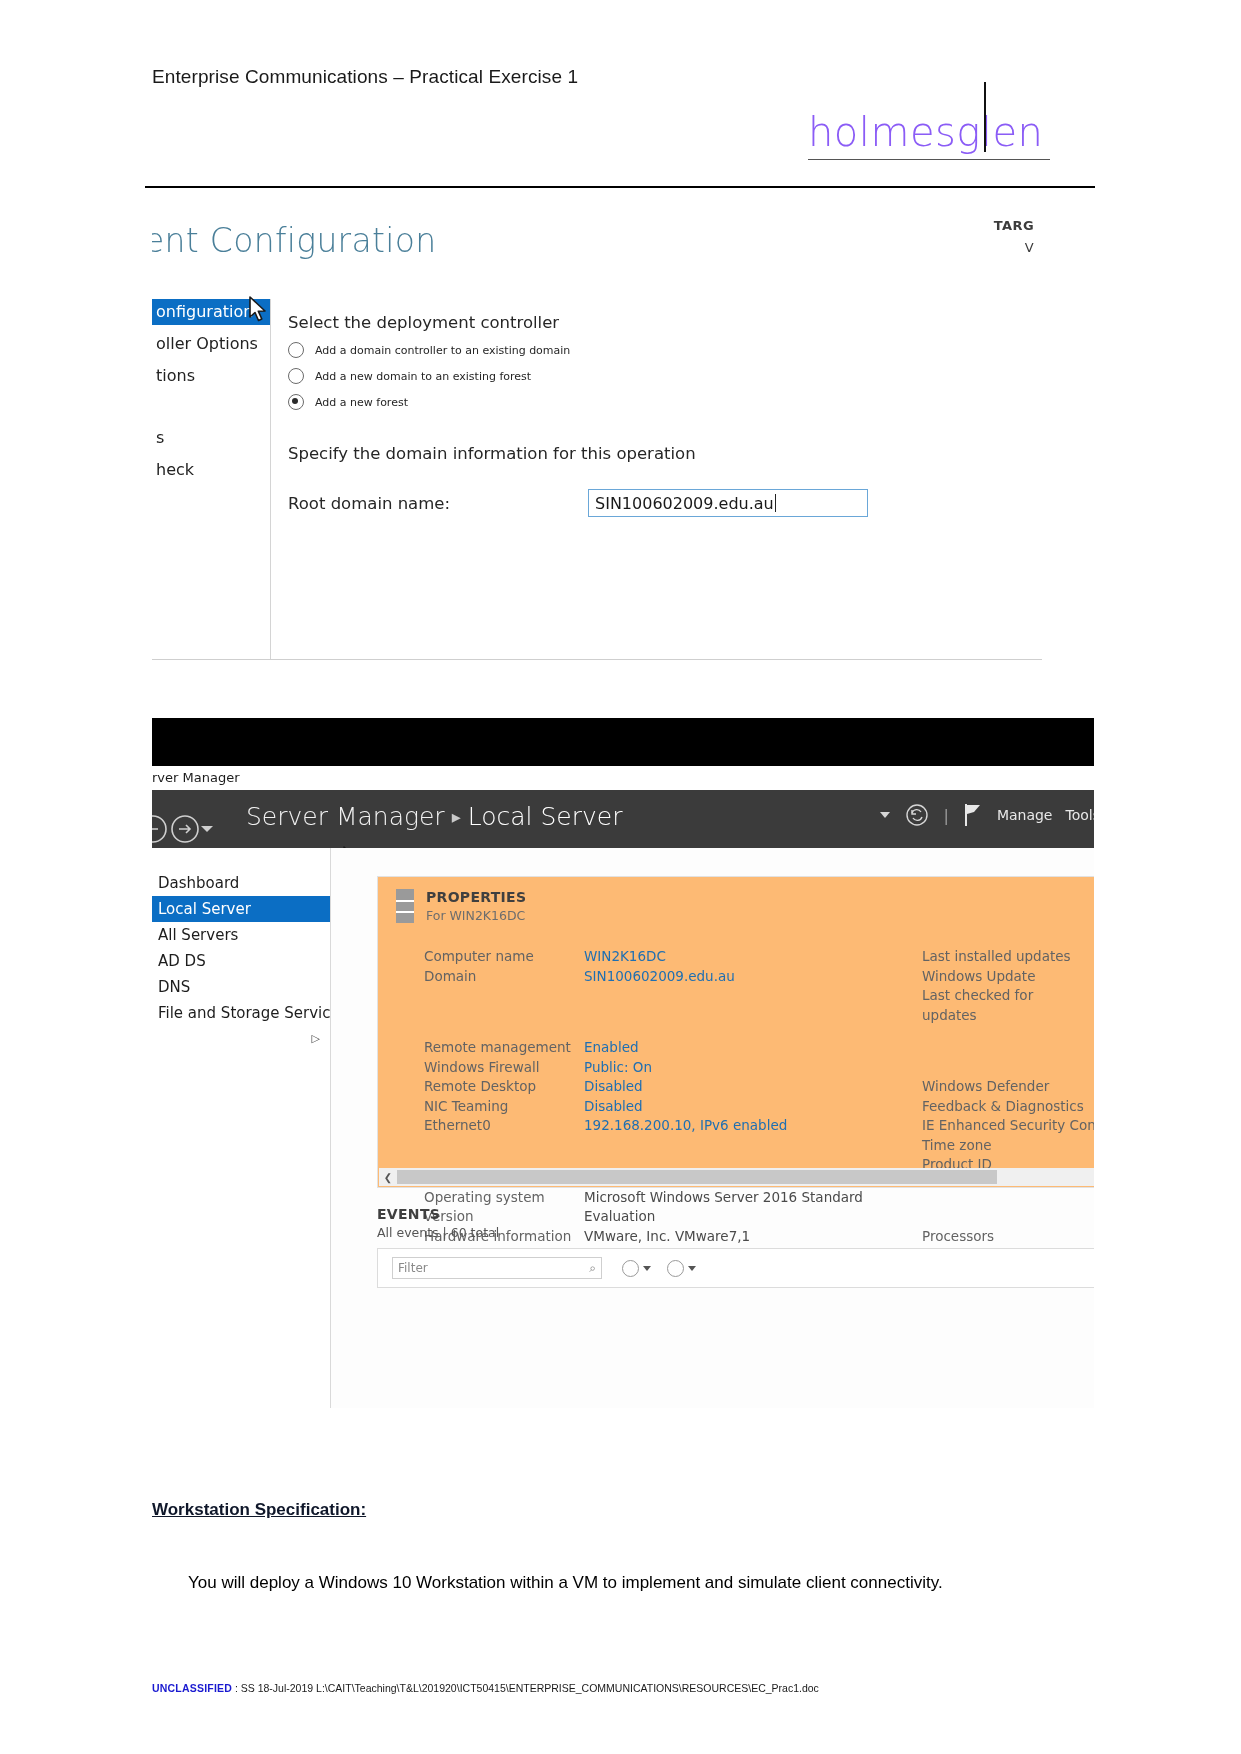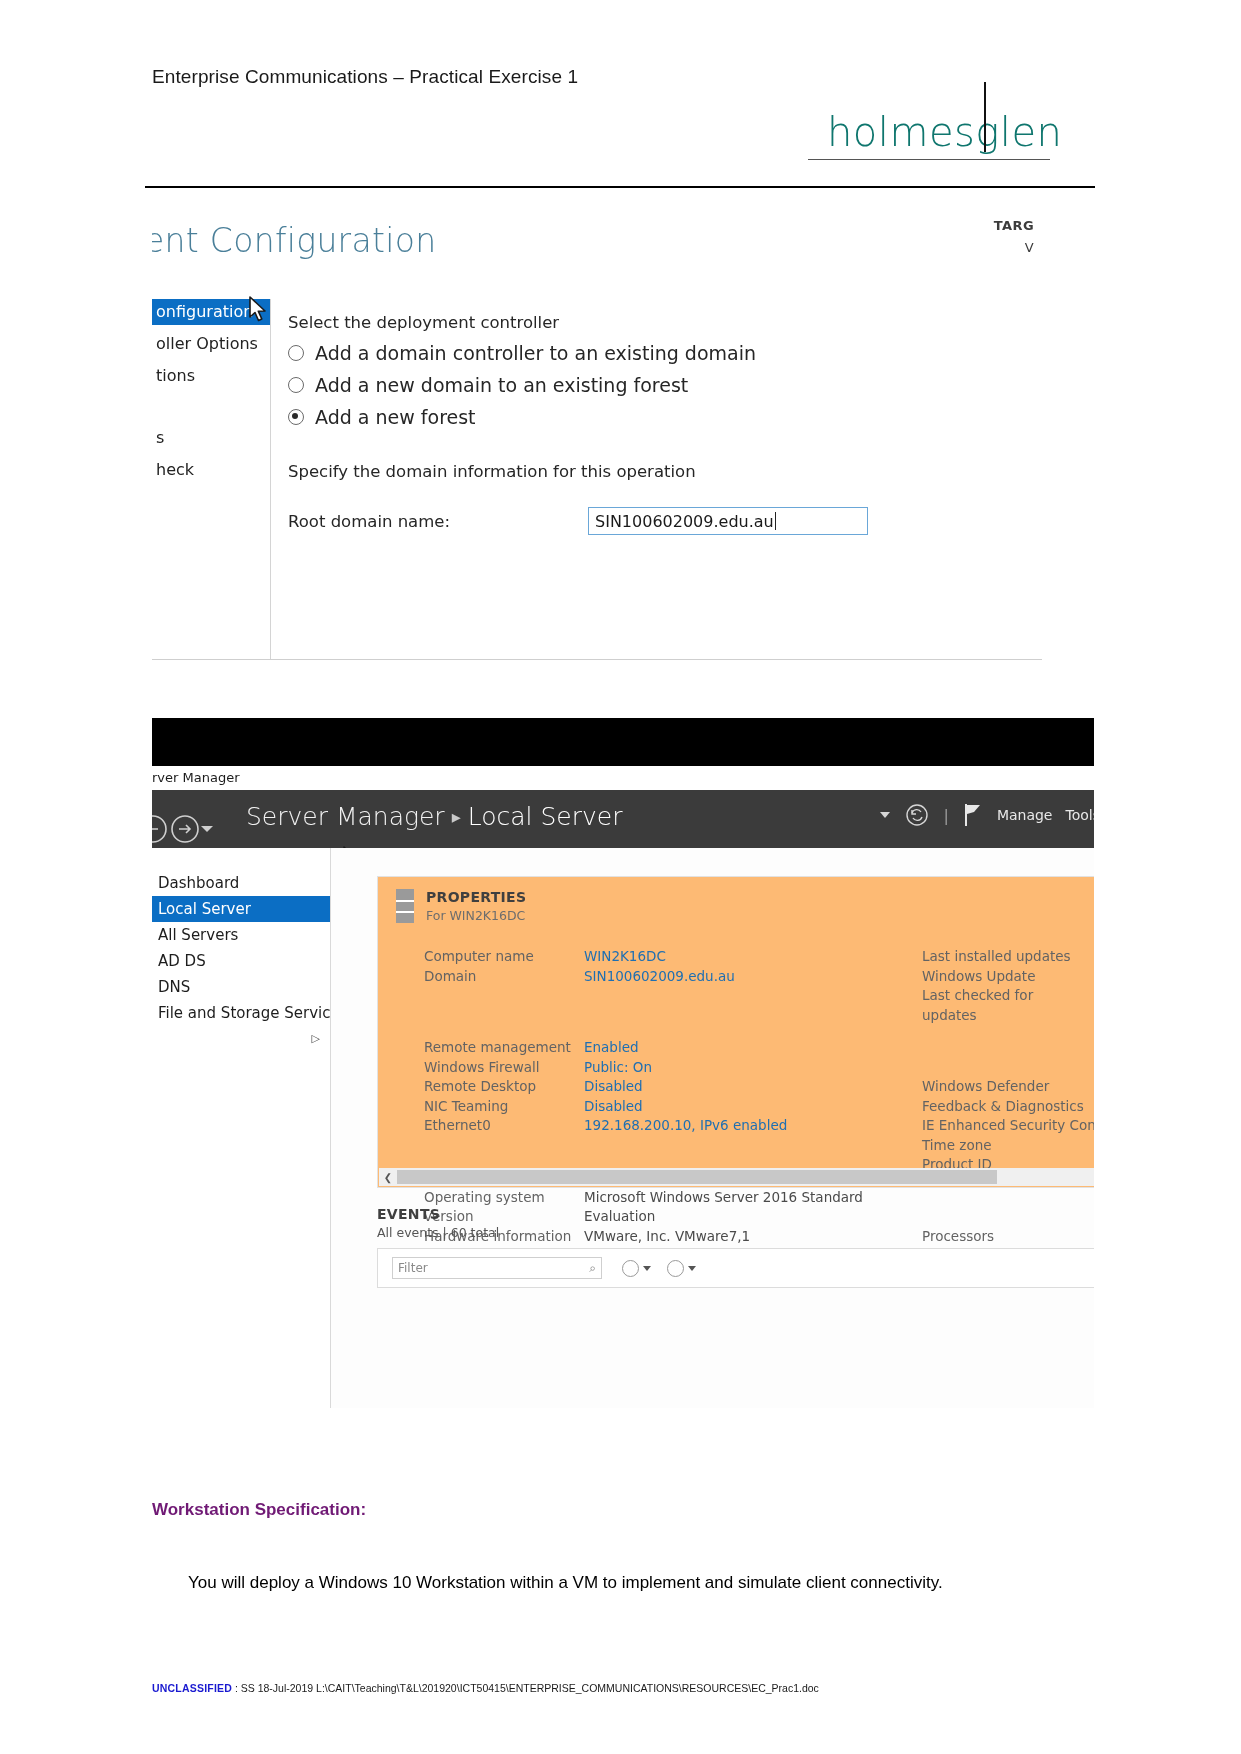--- a/index.html
+++ b/index.html
@@ -13,22 +13,22 @@
   .doc-title{
     position:absolute;left:152px;top:66px;
     font-size:19px;letter-spacing:.1px;color:#1a1a1a;white-space:nowrap;
   }
   .logo-wrap{
     position:absolute;left:808px;top:92px;width:242px;height:78px;
   }
   .logo-text{
     position:absolute;left:0;bottom:18px;width:242px;
     font-family:"DejaVu Sans", sans-serif;
-    font-size:40px;font-weight:300;letter-spacing:.5px;color:#0f766e;
-    line-height:1;white-space:nowrap;margin-left:19px;
+    font-size:40px;font-weight:300;letter-spacing:.5px;color:#8b5cf6;
+    line-height:1;white-space:nowrap;
   }
   .logo-asc{
     position:absolute;left:176px;bottom:18px;width:2px;height:70px;background:#111;
   }
   .logo-rule{
     position:absolute;left:0;bottom:10px;width:242px;height:1px;background:#555;
   }
   .header-rule{
     position:absolute;left:145px;top:186px;width:950px;height:2px;background:#000;
   }
@@ -57,21 +57,21 @@
   .s1-navitem{
     position:absolute;left:0;width:118px;height:26px;line-height:26px;
     font-size:16px;color:#222;white-space:nowrap;padding-left:4px;box-sizing:border-box;
   }
   .s1-navitem.sel{background:#0b6ec4;color:#fff;}
   .s1-cursor{
     position:absolute;left:96px;top:91px;width:22px;height:28px;
   }
   .s1-body{position:absolute;left:136px;top:94px;right:0;bottom:0;}
   .s1-lead{font-size:16.5px;color:#262626;margin:14px 0 0 0;}
-  .s1-radio-row{display:flex;align-items:center;margin-top:10px;font-size:19px;color:#262626;}
+  .s1-radio-row{display:flex;align-items:center;margin-top:10px;font-size:11px;color:#262626;}
   .s1-radio{
     width:14px;height:14px;border:1.4px solid #6b6b6b;border-radius:50%;
     margin-right:11px;flex:0 0 auto;position:relative;background:#fff;
   }
   .s1-radio.on::after{
     content:"";position:absolute;left:3px;top:3px;width:6px;height:6px;
     border-radius:50%;background:#2b2b2b;
   }
   .s1-sub{font-size:16.5px;color:#262626;margin-top:34px;}
   .s1-field-row{display:flex;align-items:center;margin-top:26px;}
@@ -156,21 +156,21 @@
     font-size:12px;color:#8a8a8a;
   }
   .s2-ev-ctl{margin-left:20px;display:flex;align-items:center;gap:16px;font-size:12px;color:#555;}
   .s2-ev-ctl .pill{display:flex;align-items:center;gap:4px;}
   .circ{width:15px;height:15px;border:1px solid #9a9a9a;border-radius:50%;display:inline-block;}
   .tri{width:0;height:0;border-left:4px solid transparent;border-right:4px solid transparent;border-top:5px solid #555;}
 
   
   .sec-title{
     position:absolute;left:152px;top:1500px;font-size:17px;font-weight:700;
-    color:#701a75;
+    text-decoration:underline;color:#0f172a;
   }
   .para{
     position:absolute;left:188px;top:1570px;width:908px;
     font-size:17px;line-height:25px;color:#000;text-align:justify;
   }
   .footer{
     position:absolute;left:152px;top:1682px;font-size:10.5px;color:#1a1a1a;white-space:nowrap;
   }
   .footer .unc{color:#1919d0;font-weight:700;letter-spacing:.2px;}
 </style>

